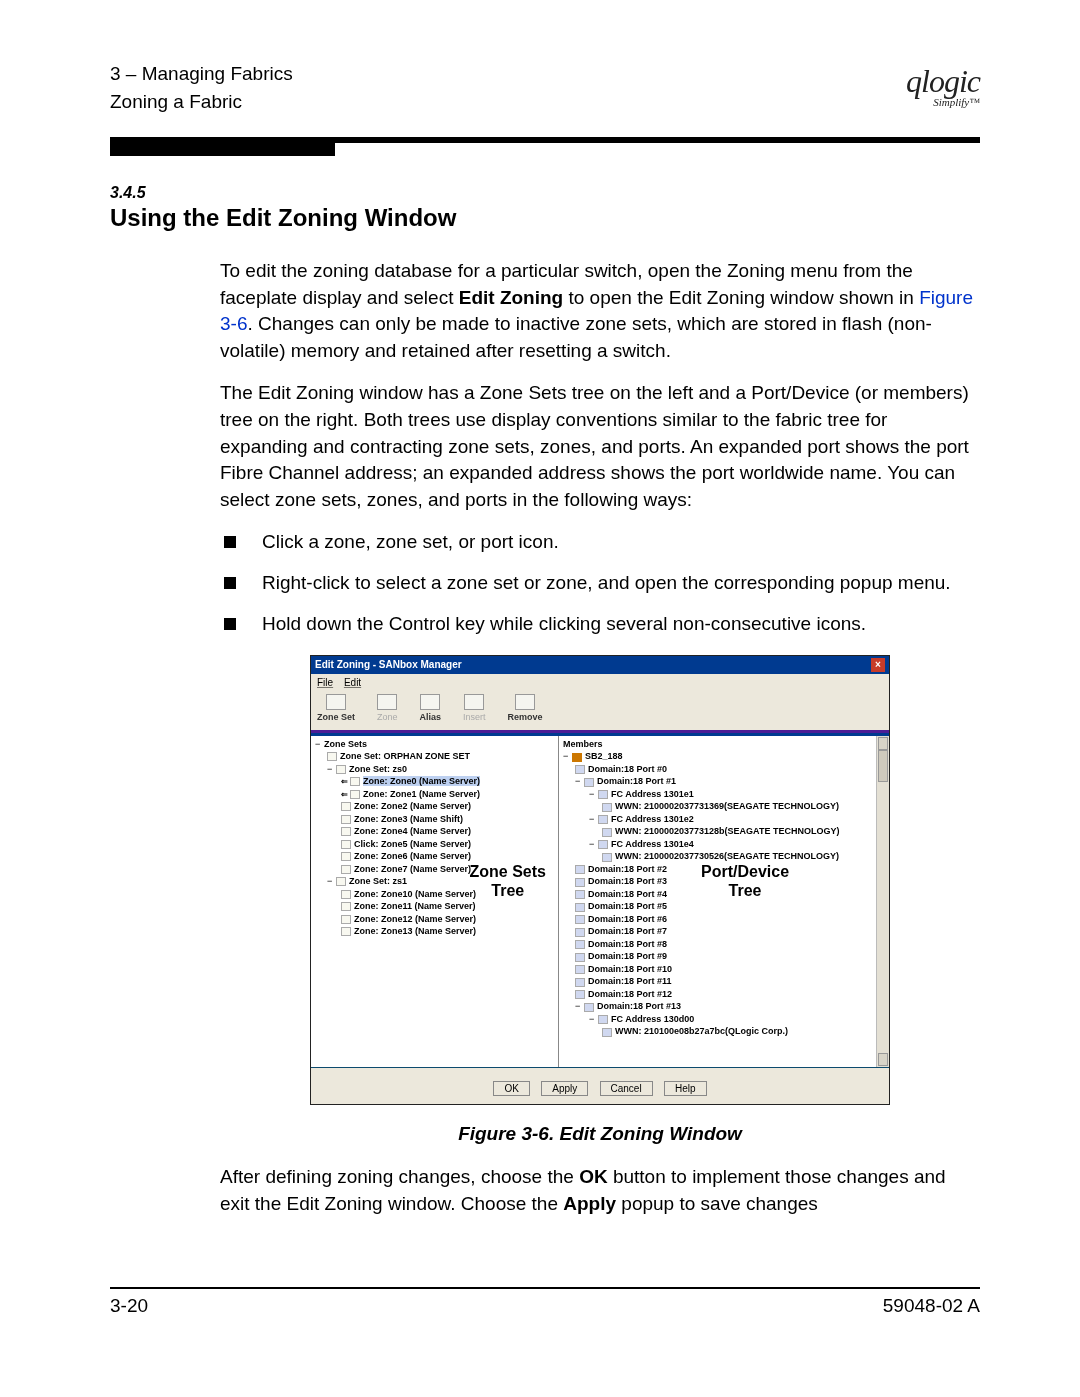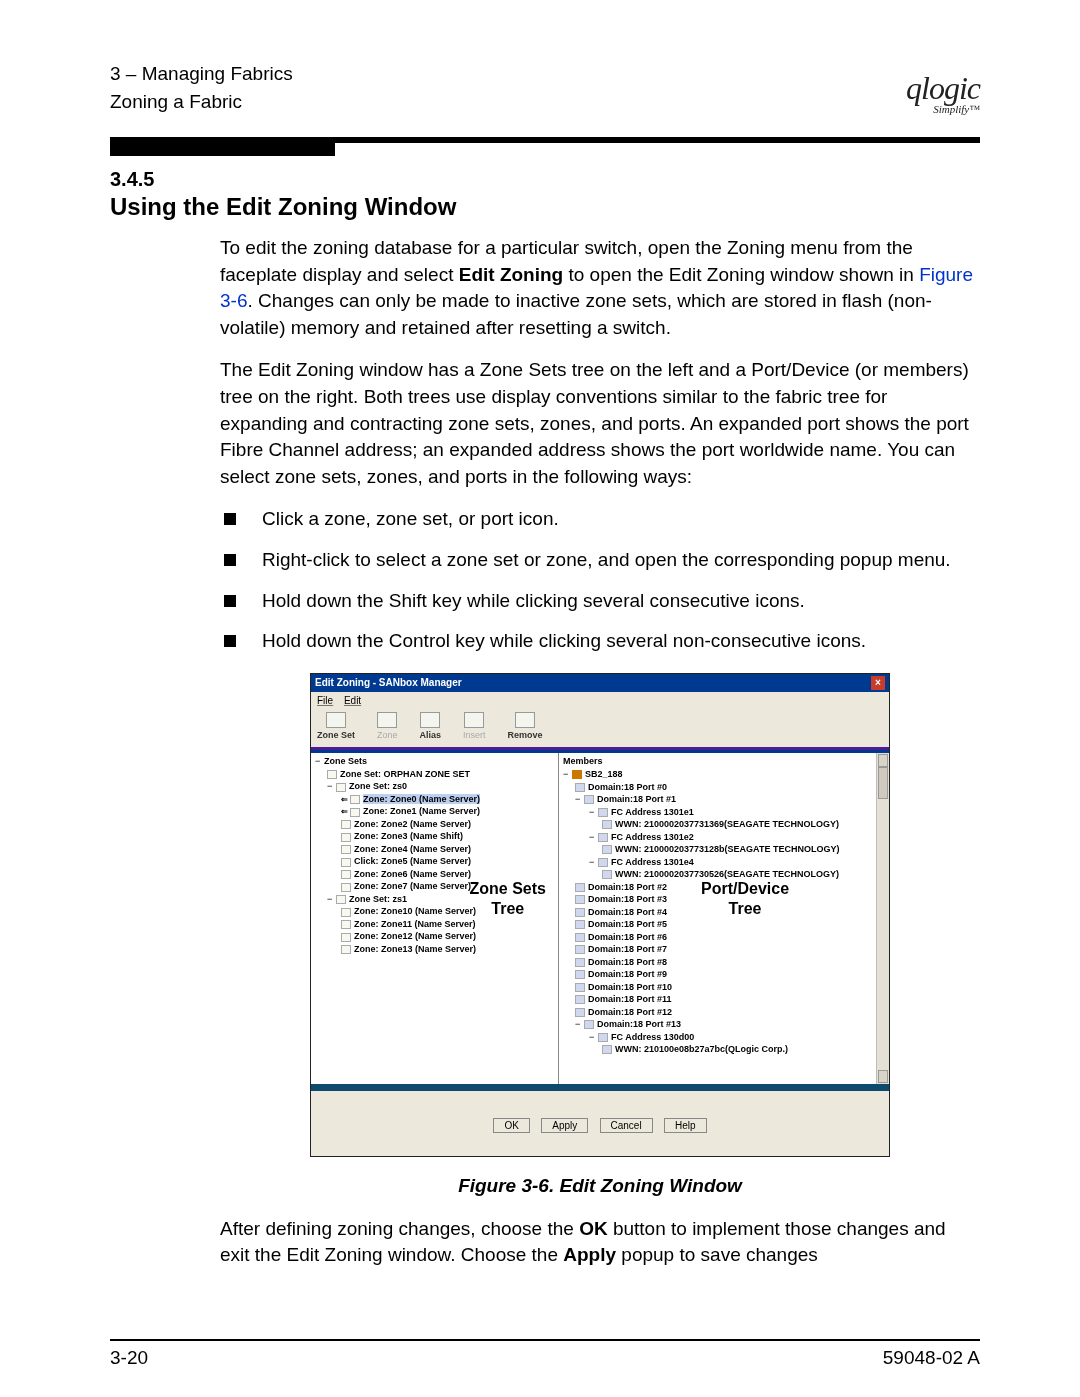--- a/index.html
+++ b/index.html
@@ -9,21 +9,21 @@
     color: #000;
     width: 1080px;
   }
   .page {
     padding: 60px 100px 60px 110px;
     width: 870px;
   }
   .header-row {
     display: flex;
     justify-content: space-between;
-    align-items: flex-end;
+    align-items: center;
   }
   .header-left {
     font-size: 19px;
     line-height: 1.45;
   }
   .logo {
     text-align: right;
     font-style: italic;
     font-family: Georgia, 'Times New Roman', serif;
     font-size: 11px;
@@ -38,32 +38,33 @@
     margin-top: 22px;
     display: flex;
   }
   .black-bar > div {
     height: 6px;
   }
   .black-seg-start { width: 225px; background: #000; }
   .black-rest { flex: 1; background: #000; }
   .black-sub { width: 225px; height: 14px; background: #000; margin-top: -1px;}
   .section-num {
-    margin-top: 12px;
-    font-weight: bold;
-    font-size: 20px;
+    margin-top: 28px;
+    font-style: italic;
+    font-weight: bold;
+    font-size: 16px;
   }
   .section-title {
     font-weight: bold;
     font-size: 24px;
     margin-top: 2px;
   }
   .body-block {
     margin-left: 110px;
-    margin-top: 14px;
+    margin-top: 26px;
     font-size: 19px;
     line-height: 1.4;
   }
   .body-block p { margin: 0 0 16px 0; }
   .bold { font-weight: bold; }
   .link { color: #0033cc; }
   ul.square {
     list-style: none;
     padding: 0;
     margin: 0 0 6px 0;
@@ -165,23 +166,23 @@
   .ind0{padding-left:2px;} .ind1{padding-left:14px;} .ind2{padding-left:28px;}
   .ind3{padding-left:41px;}
   .handle{ color:#555; display:inline-block; width:9px;}
   .pane-right-header { font-size:9px; padding-left:2px; color:#000; }
   .sb { position:absolute; right:0; top:0; bottom:0; width:12px; background:#e4e0d4; border-left:1px solid #bbb;}
   .sb .thumb{ position:absolute; left:1px; right:1px; top:14px; height:30px; background:#cfcabd; border:1px solid #999;}
   .sb .arr{position:absolute; left:1px; right:1px; height:11px; background:#d8d4c8; border:1px solid #999;}
   .sb .arr.top{top:1px;} .sb .arr.bot{bottom:1px;}
   .btnrow {
     text-align:center;
-    padding:19px;
+    padding:5px;
     background:#ece8dc;
-    border-top:7px solid #0c4a6e;
+    border-top:1px solid #0c4a6e;
   }
   .btnrow button {
     font-size:10px;
     padding:1px 10px;
     margin:0 3px;
     background:#ece8dc;
     border:1px solid #888;
   }
   .callout {
     position: absolute;
@@ -233,21 +234,20 @@
   <div class="section-title">Using the Edit Zoning Window</div>
 
   <div class="body-block">
     <p>
       <span>To edit the zoning database for a particular switch, open the Zoning menu from the faceplate display and select </span><span class="bold">Edit Zoning</span><span> to open the Edit Zoning window shown in </span><span class="link">Figure 3-6</span><span>. Changes can only be made to inactive zone sets, which are stored in flash (non-volatile) memory and retained after resetting a switch.</span>
     </p>
     <p>The Edit Zoning window has a Zone Sets tree on the left and a Port/Device (or members) tree on the right. Both trees use display conventions similar to the fabric tree for expanding and contracting zone sets, zones, and ports. An expanded port shows the port Fibre Channel address; an expanded address shows the port worldwide name. You can select zone sets, zones, and ports in the following ways:</p>
     <ul class="square" id="bullet-list">
         <li>Click a zone, zone set, or port icon.</li>
         <li>Right-click to select a zone set or zone, and open the corresponding popup menu.</li>
-        <li>Hold down the Shift key while clicking several consecutive icons.</li>
         <li>Hold down the Control key while clicking several non-consecutive icons.</li>
       </ul>
 
     <div class="fig-wrap">
       <div class="win">
         <div class="win-titlebar">
           <span>Edit Zoning - SANbox Manager</span>
           <span class="win-close">×</span>
         </div>
         <div class="win-menubar">

